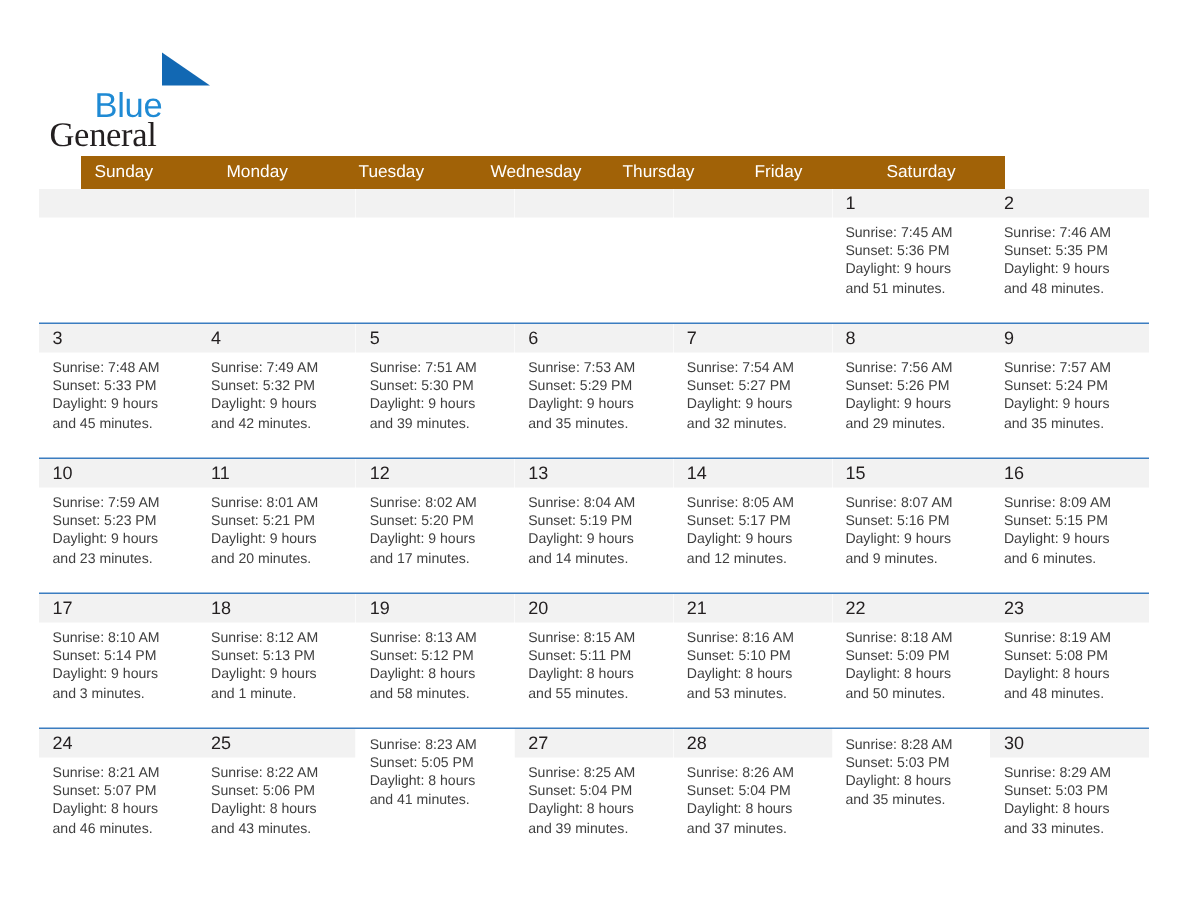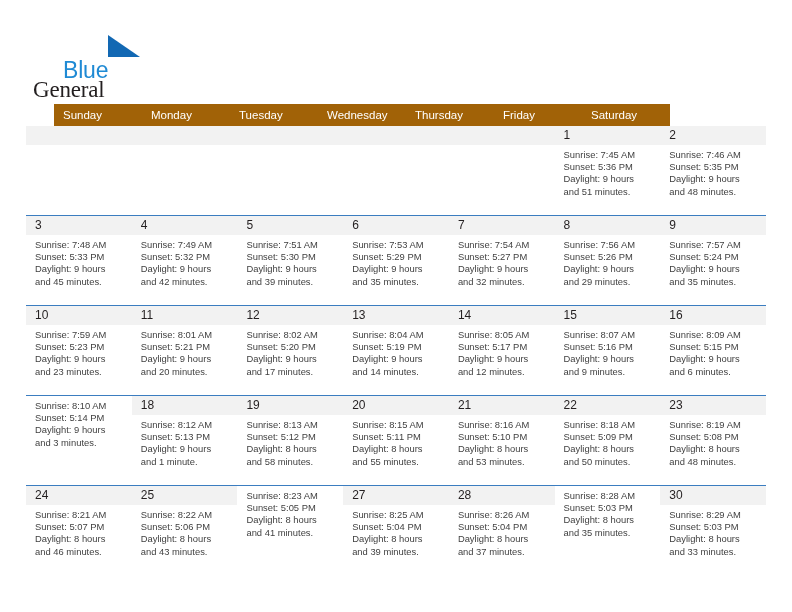--- a/index.html
+++ b/index.html
@@ -380,20 +380,23 @@
             <div class="day-info">
               <div>Sunrise: 8:09 AM</div>
               <div>Sunset: 5:15 PM</div>
               <div>Daylight: 9 hours</div>
               <div>and 6 minutes.</div>
             </div>
           </div>
         </div>
         <div class="week">
           <div class="day">
+            <div class="day-numband">
+              <span class="day-num">17</span>
+            </div>
             <div class="day-info">
               <div>Sunrise: 8:10 AM</div>
               <div>Sunset: 5:14 PM</div>
               <div>Daylight: 9 hours</div>
               <div>and 3 minutes.</div>
             </div>
           </div>
           <div class="day">
             <div class="day-numband">
               <span class="day-num">18</span>

